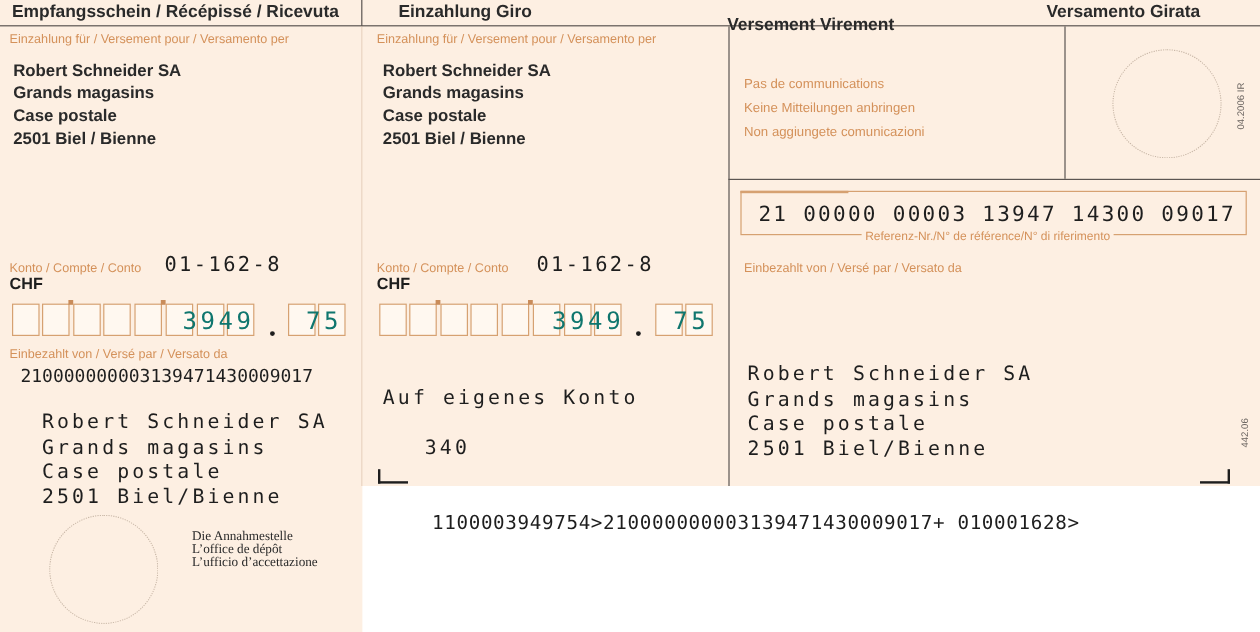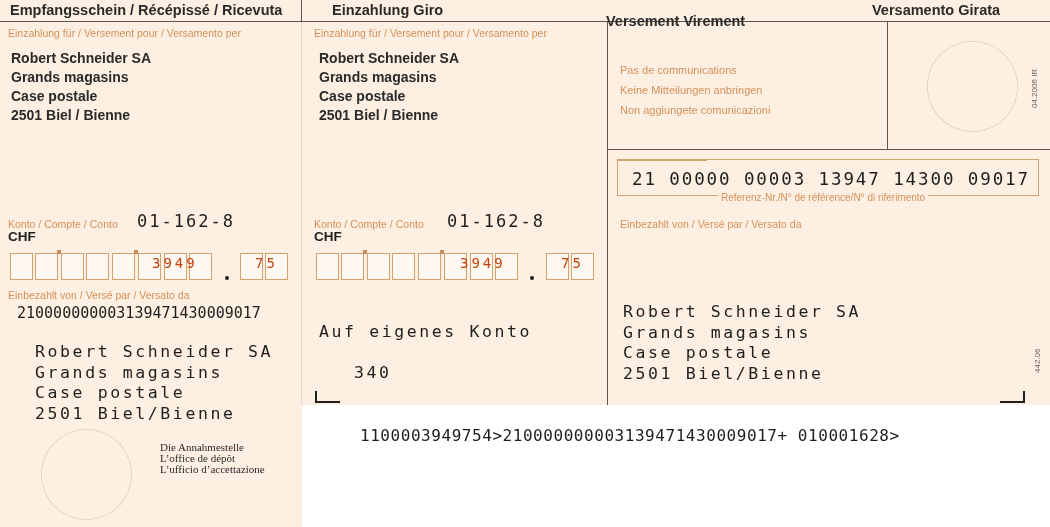--- a/index.html
+++ b/index.html
@@ -21,21 +21,21 @@
   .addr-bold { position: absolute; font-family: "Liberation Sans", sans-serif; font-weight: bold; font-size: 14px; line-height: 19px; color: #2a2a2a; }
   .addr-bold div { white-space: nowrap; }
 
   .ocr { font-family: "DejaVu Sans Mono", monospace; color: #1e1e1e; white-space: pre; }
 
   .acct { position: absolute; font-family: "DejaVu Sans Mono", monospace; font-size: 17px; letter-spacing: 2px; color: #1e1e1e; }
   .chf { position: absolute; font-family: "Liberation Sans", sans-serif; font-weight: bold; font-size: 13.5px; color: #1e1e1e; }
 
   .box { position: absolute; width: 23px; height: 27px; border: 1.5px solid #d6a171; background: #fff8f0; }
   .tick { position: absolute; width: 4px; height: 4px; background: #c98c5a; }
-  .amt-digits { position: absolute; font-family: "DejaVu Sans Mono", monospace; font-size: 14px; letter-spacing: 3px; color: #c2410c; }
+  .amt-digits { position: absolute; font-family: "DejaVu Sans Mono", monospace; font-size: 20px; letter-spacing: 3px; color: #0f766e; }
   .dot { position: absolute; width: 4px; height: 4px; border-radius: 50%; background: #1e1e1e; }
 
   .circle { position: absolute; border: 1px dotted #c9b8a8; border-radius: 50%; }
 
   .ref-box { position: absolute; border: 1.5px solid #d6a171; }
   .ref-line { position: absolute; height: 1.5px; background: #d6a171; }
 
   .mono-lg { position: absolute; font-family: "DejaVu Sans Mono", monospace; font-size: 16.5px; letter-spacing: 2.6px; line-height: 20.5px; color: #1e1e1e; white-space: pre; }
 
   .white-zone { position: absolute; left: 302px; top: 405px; width: 748px; height: 122px; background: #ffffff; }

